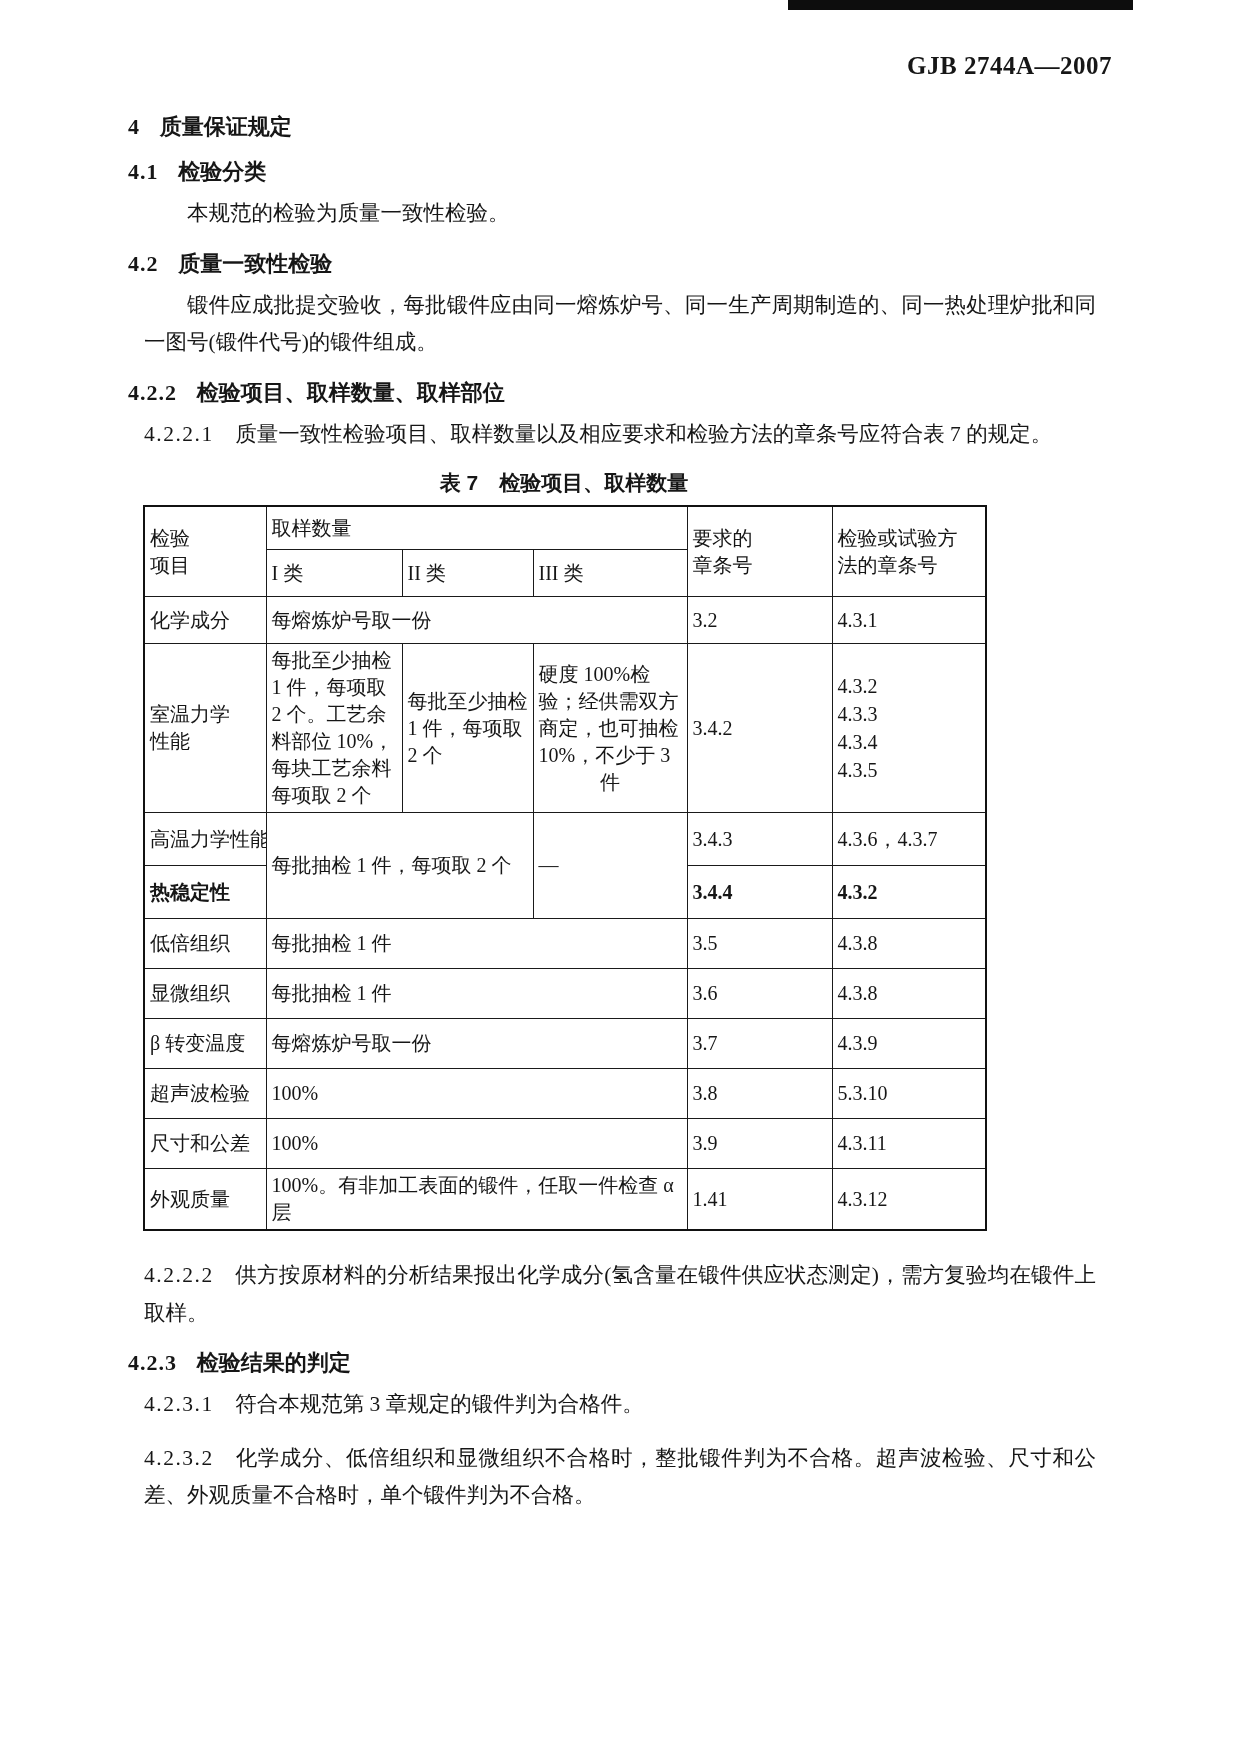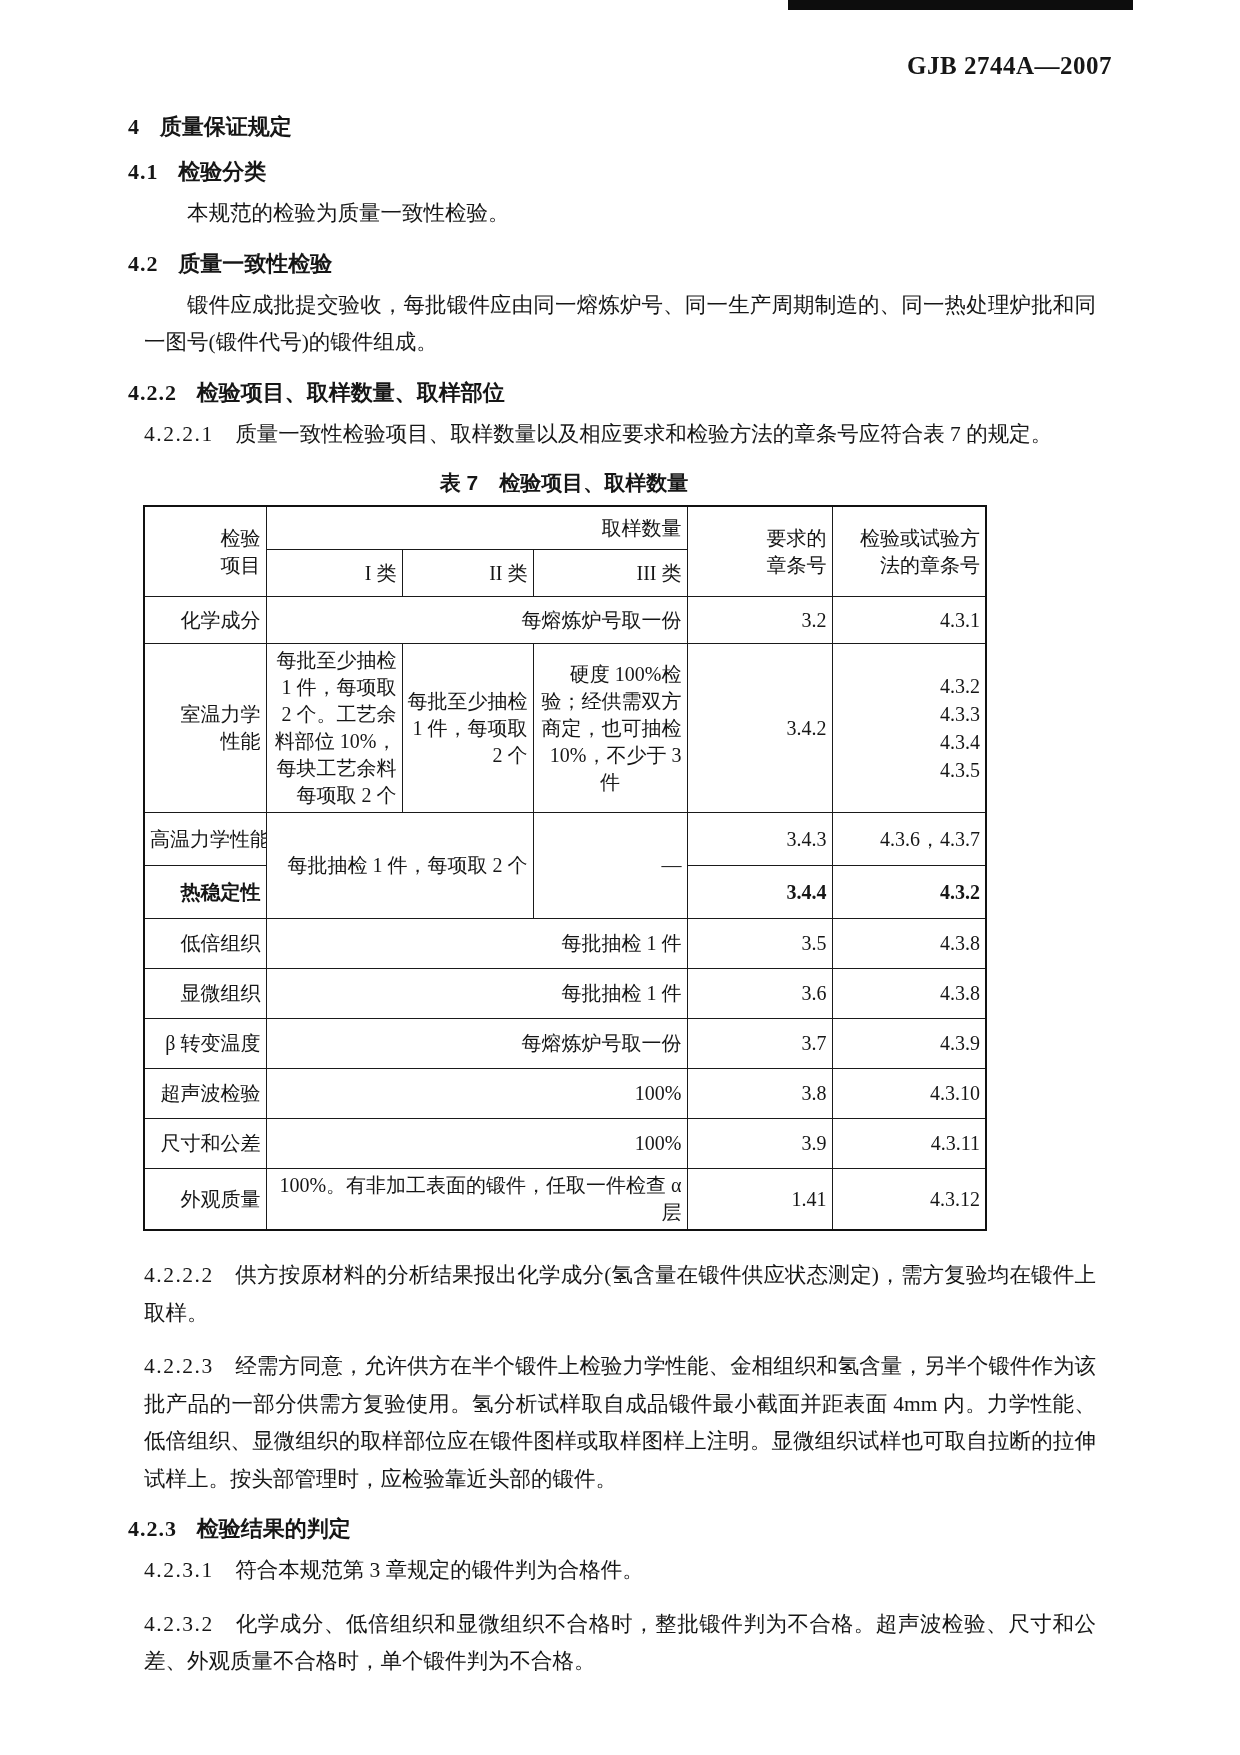--- a/index.html
+++ b/index.html
@@ -26,21 +26,21 @@
   .clause .cnum{margin-right:1em;letter-spacing:1.5px;white-space:nowrap;}
   .tbl-caption{
     margin:16px 0 8px 15px;width:842px;text-align:center;
     font-family:"Liberation Sans","DejaVu Sans",sans-serif;font-weight:bold;font-size:21px;
   }
   table.t7{
     margin-left:15px;border-collapse:collapse;table-layout:fixed;width:842px;
     font-size:20px;
   }
   table.t7 td{
-    border:1.5px solid #1a1a1a;text-align:right;vertical-align:middle;
+    border:1.5px solid #1a1a1a;text-align:left;vertical-align:middle;
     padding:3px 5px;line-height:27px;overflow:hidden;
   }
   table.t7{border:2.5px solid #111;}
   .b2{display:inline-block;width:2.2em;}
   .b3{display:inline-block;width:3.25em;}
   .b4{display:inline-block;width:4.25em;}
   .b6{display:inline-block;width:6.25em;}
   td.cl{text-align:justify;}
   td.c3j{text-align:justify;-moz-text-align-last:center;text-align-last:center;}
   .nw{white-space:nowrap;}
@@ -165,21 +165,21 @@
         <td class="nw">β 转变温度</td>
         <td colspan="3">每熔炼炉号取一份</td>
         <td>3.7</td>
         <td>4.3.9</td>
       </tr>
 
       <tr class="r-ultra">
         <td>超声波检验</td>
         <td colspan="3">100%</td>
         <td>3.8</td>
-        <td>4.3.10</td>
+        <td>5.3.10</td>
       </tr>
 
       <tr class="r-dim">
         <td>尺寸和公差</td>
         <td colspan="3">100%</td>
         <td>3.9</td>
         <td>4.3.11</td>
       </tr>
 
       <tr class="r-app">
@@ -188,23 +188,20 @@
         <td>1.41</td>
         <td>4.3.12</td>
       </tr>
     </tbody>
   </table>
 
   <p class="clause after-table">
     <span class="cnum">4.2.2.2</span><span>供方按原材料的分析结果报出化学成分(氢含量在锻件供应状态测定)，需方复验均在锻件上取样。</span>
   </p>
 
-  <p class="clause">
-    <span class="cnum">4.2.2.3</span><span>经需方同意，允许供方在半个锻件上检验力学性能、金相组织和氢含量，另半个锻件作为该批产品的一部分供需方复验使用。氢分析试样取自成品锻件最小截面并距表面 4mm 内。力学性能、低倍组织、显微组织的取样部位应在锻件图样或取样图样上注明。显微组织试样也可取自拉断的拉伸试样上。按头部管理时，应检验靠近头部的锻件。</span>
-  </p>
 
   <div class="heading h-423">
     <span class="hnum">4.2.3</span><span>检验结果的判定</span>
   </div>
 
   <p class="clause">
     <span class="cnum">4.2.3.1</span><span>符合本规范第 3 章规定的锻件判为合格件。</span>
   </p>
 
   <p class="clause">

